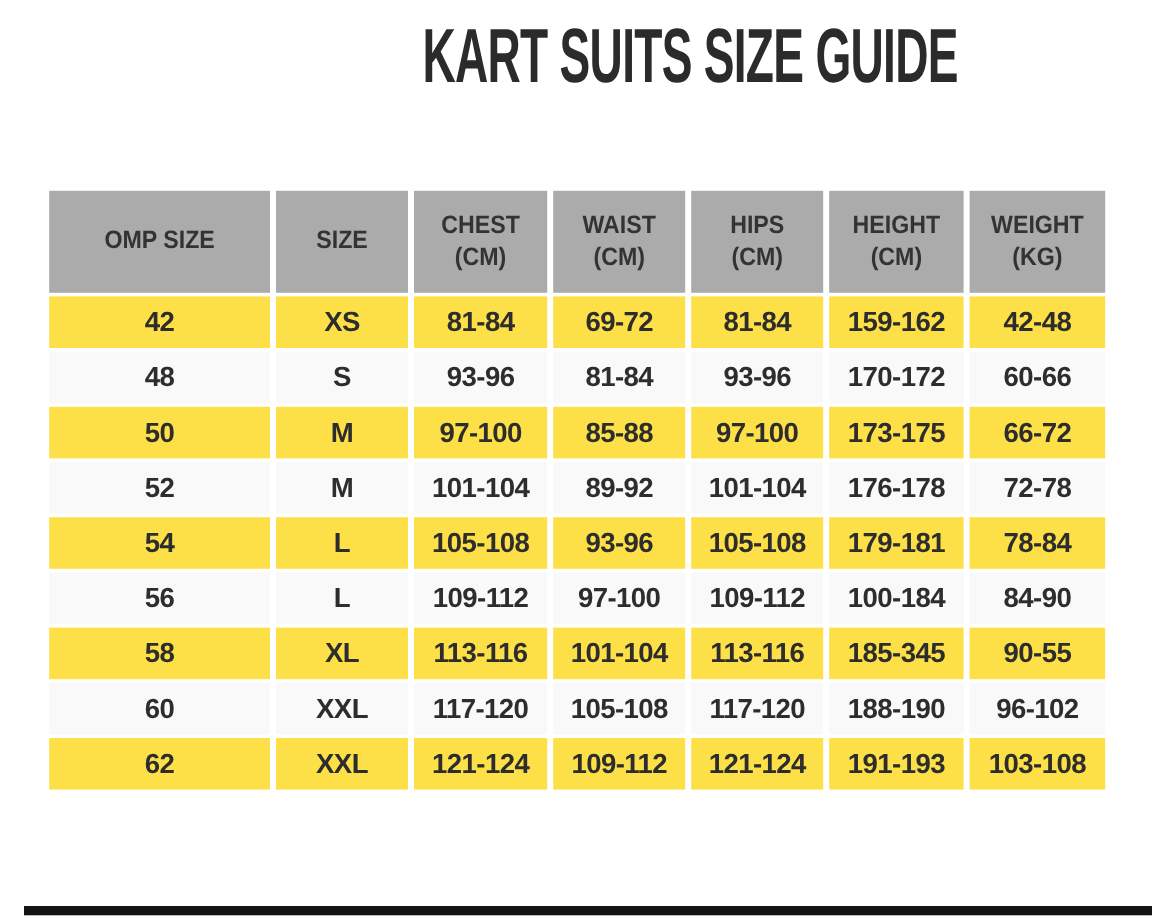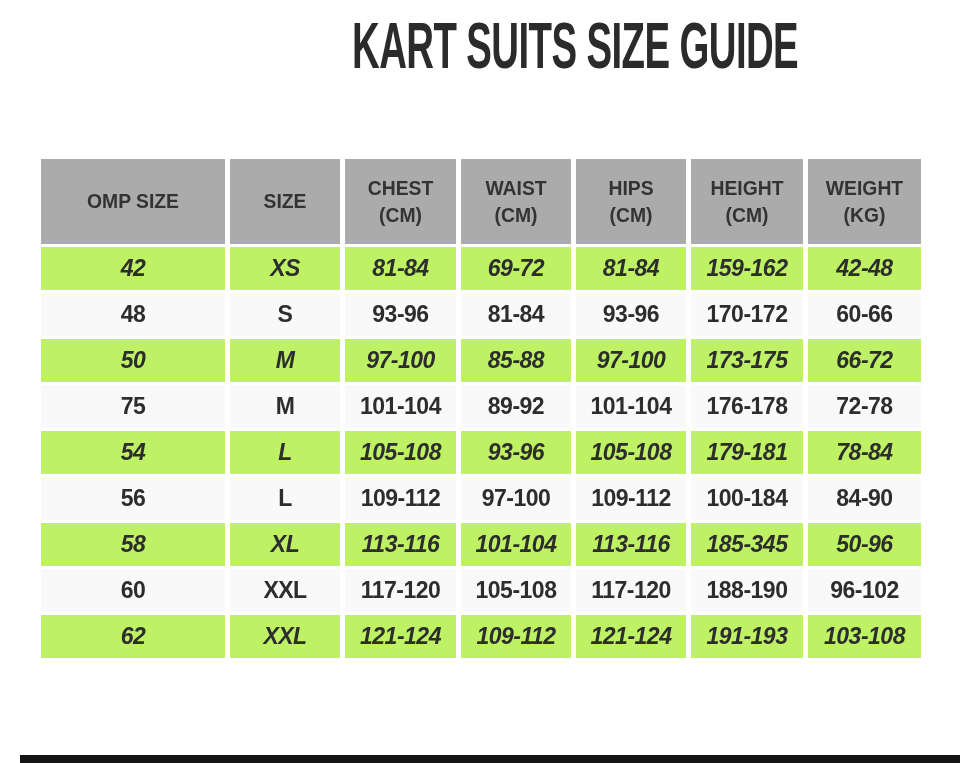--- a/index.html
+++ b/index.html
@@ -63,21 +63,21 @@
     display: block;
     transform: scaleX(0.92);
   }
   table.size-table td {
     height: 43px;
     color: #2d2d2d;
     font-size: 23px;
     font-weight: 700;
     letter-spacing: -0.5px;
   }
-  table.size-table tr.odd td  { background: #bef264; font-style: italic; }
+  table.size-table tr.odd td  { background: #fde047; }
   table.size-table tr.even td { background: #f9f9f9; }
 
   
   .bottom-bar {
     position: absolute;
     left: 20px;
     top: 755px;
     width: 940px;
     height: 8px;
     background: #141414;
@@ -152,21 +152,21 @@
       <tr class="odd">
         <td>50</td>
         <td>M</td>
         <td>97-100</td>
         <td>85-88</td>
         <td>97-100</td>
         <td>173-175</td>
         <td>66-72</td>
       </tr>
       <tr class="even">
-        <td>75</td>
+        <td>52</td>
         <td>M</td>
         <td>101-104</td>
         <td>89-92</td>
         <td>101-104</td>
         <td>176-178</td>
         <td>72-78</td>
       </tr>
       <tr class="odd">
         <td>54</td>
         <td>L</td>
@@ -185,21 +185,21 @@
         <td>100-184</td>
         <td>84-90</td>
       </tr>
       <tr class="odd">
         <td>58</td>
         <td>XL</td>
         <td>113-116</td>
         <td>101-104</td>
         <td>113-116</td>
         <td>185-345</td>
-        <td>50-96</td>
+        <td>90-55</td>
       </tr>
       <tr class="even">
         <td>60</td>
         <td>XXL</td>
         <td>117-120</td>
         <td>105-108</td>
         <td>117-120</td>
         <td>188-190</td>
         <td>96-102</td>
       </tr>

